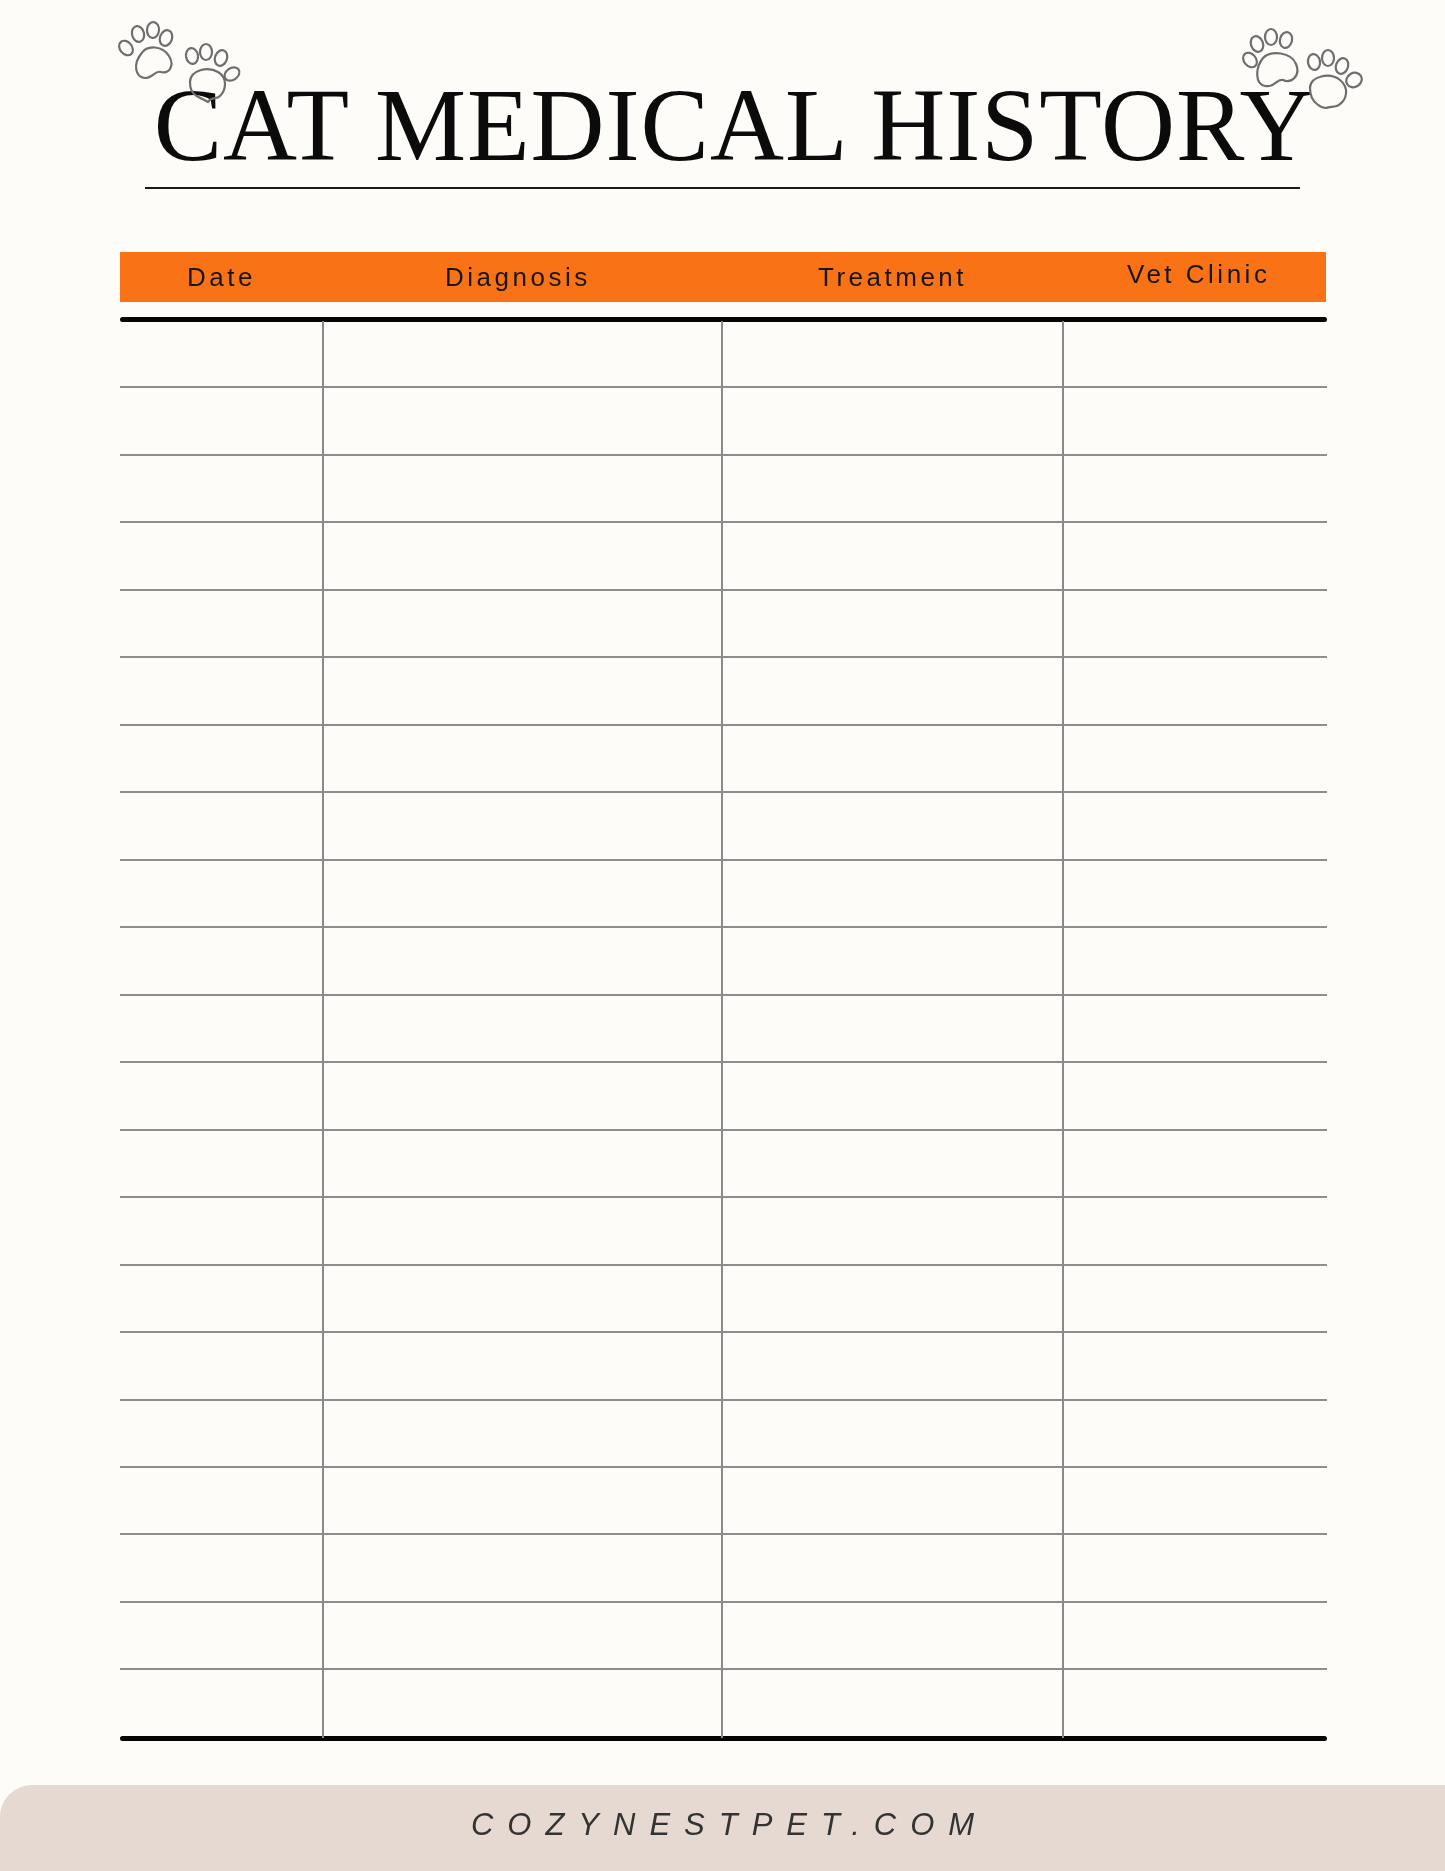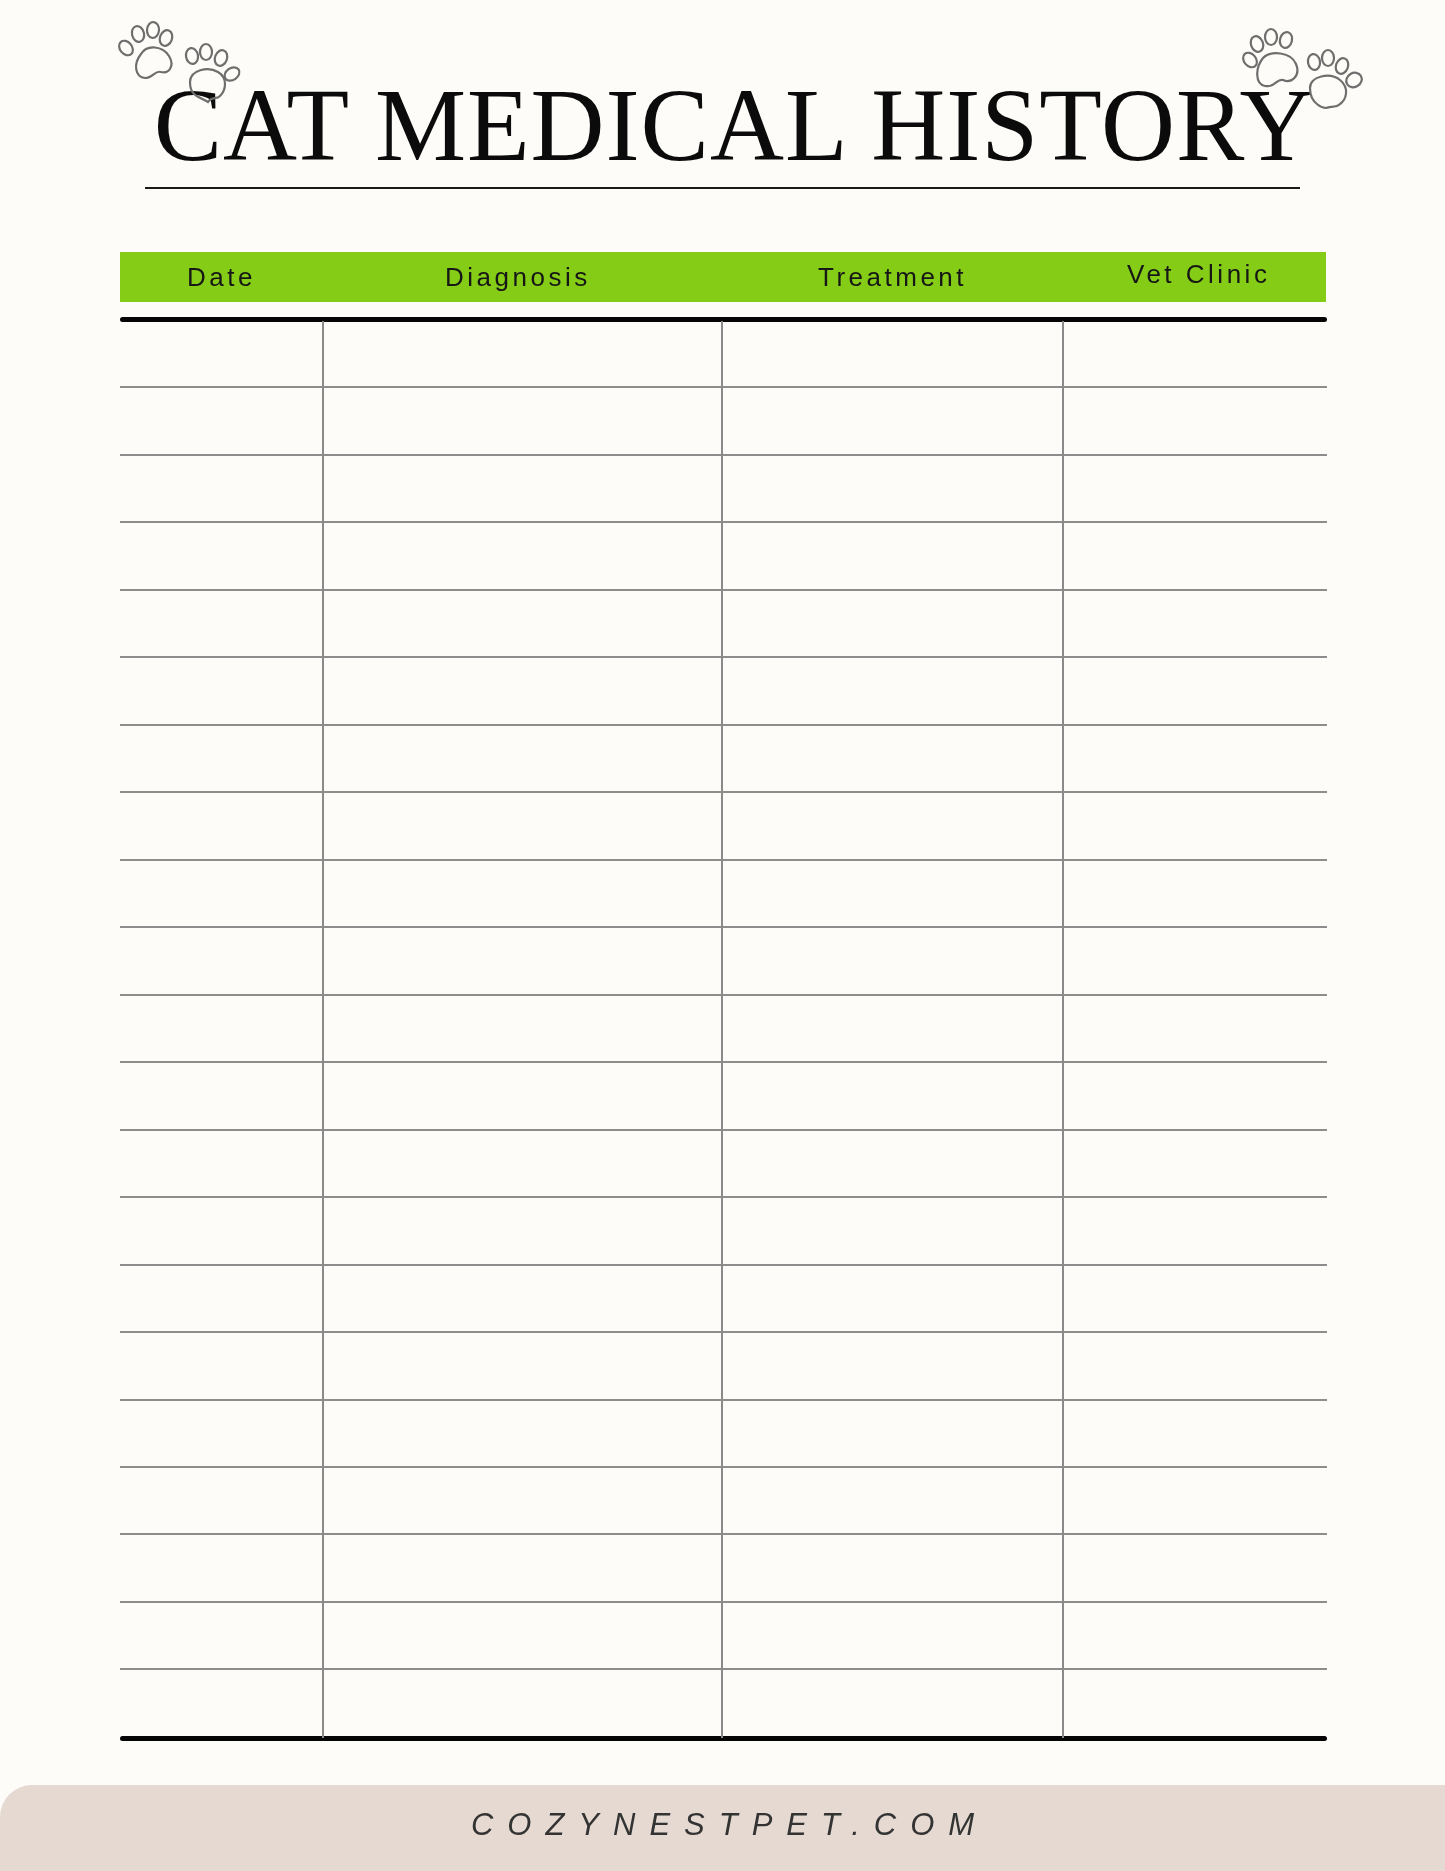--- a/index.html
+++ b/index.html
@@ -17,21 +17,21 @@
     transform:scaleX(0.985); transform-origin:center;
   }
   .title-rule {
     position:absolute; left:145px; top:187px; width:1155px; height:2px; background:#1a1a1a;
   }
   .paw { position:absolute; }
   .paw svg { display:block; width:100%; height:100%; overflow:visible; }
 
   .header-band {
     position:absolute; left:120px; top:252px; width:1206px; height:50px;
-    background:#84cc16;
+    background:#f97316;
   }
   .hcell {
     position:absolute; top:0; height:50px; line-height:50px;
     font-size:26px; color:#161616; letter-spacing:3.5px; white-space:nowrap;
   }
   .thick {
     position:absolute; left:120px; width:1207px; height:5px; background:#050505; border-radius:3px;
   }
   .table-body {
     position:absolute; left:120px; top:321px; width:1207px; height:1417px;

